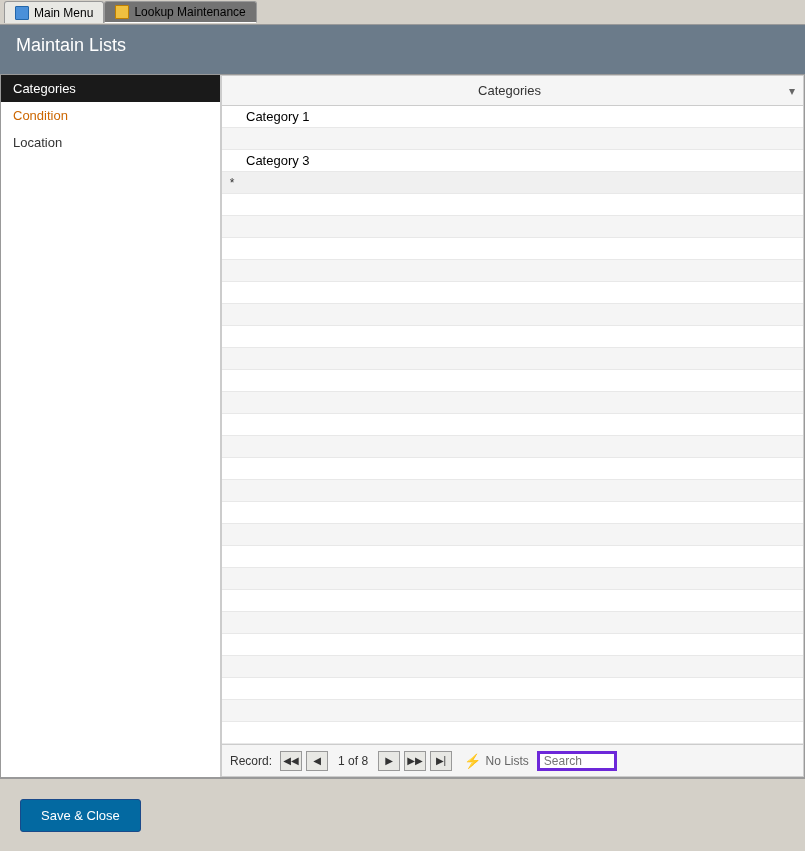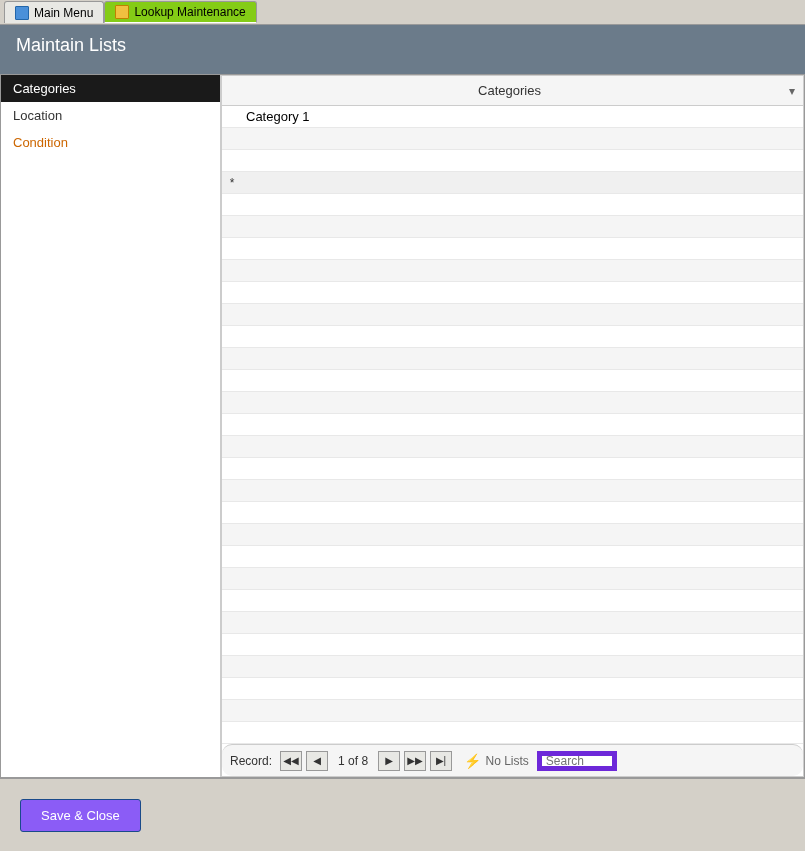--- a/index.html
+++ b/index.html
@@ -28,21 +28,21 @@
       padding: 0 10px;
       border: 1px solid #999;
       border-bottom: none;
       border-radius: 3px 3px 0 0;
       background: #e8e8e4;
       cursor: pointer;
       font-size: 12px;
       gap: 5px;
     }
     .tab.active {
-      background: #84cc16;
+      background: #737373;
       border-bottom: 1px solid #fff;
       font-weight: normal;
     }
     .tab-icon {
       width: 14px;
       height: 14px;
       display: inline-block;
     }
     .tab-icon.main { background: #4a90d9; border: 1px solid #2266aa; border-radius: 1px; }
     .tab-icon.lookup { background: #f0c040; border: 1px solid #c08000; border-radius: 1px; }
@@ -153,21 +153,20 @@
 
     
     .nav-bar {
       display: flex;
       align-items: center;
       background: #f5f5f5;
       border-top: 1px solid #ccc;
       padding: 4px 8px;
       height: 32px;
       gap: 4px;
-      border-radius: 10px;
     }
     .nav-label {
       font-size: 12px;
       color: #333;
       margin-right: 4px;
     }
     .nav-btn {
       width: 22px;
       height: 20px;
       border: 1px solid #999;
@@ -193,40 +192,40 @@
     .nav-filter-icon {
       font-size: 14px;
       color: #888;
     }
     .nav-filter-text {
       font-size: 12px;
       color: #666;
     }
     .nav-search {
       margin-left: 4px;
-      border: 5px solid #6d28d9;
+      border: 3px solid #6d28d9;
       background: #ffffff;
       height: 20px;
       padding: 0 4px;
       font-size: 12px;
       width: 80px;
       outline: none;
     }
 
     
     .bottom-bar {
       background: #d4d0c8;
       height: 80px;
       display: flex;
       align-items: center;
       padding: 0 20px;
       border-top: 1px solid #999;
     }
     .save-close-btn {
-      background: #8b5cf6;
+      background: #0369a1;
       color: white;
       border: 1px solid #1a4a8a;
       padding: 8px 20px;
       font-size: 13px;
       cursor: pointer;
       border-radius: 3px;
     }
 
     
     .outer {
@@ -264,25 +263,25 @@
   <div class="page-header">
     <span>Maintain Lists</span>
   </div>
 
   <div class="content-area">
 
     <div class="sidebar">
       <div class="sidebar-item selected">
         <span>Categories</span>
       </div>
+      <div class="sidebar-item orange">
+        <span>Condition</span>
+      </div>
       <div class="sidebar-item">
         <span>Location</span>
-      </div>
-      <div class="sidebar-item orange">
-        <span>Condition</span>
       </div>
     </div>
 
     <div class="data-panel">
 
       <div class="grid-header">
         <span class="grid-header-title">Categories</span>
         <span class="grid-header-arrow">▾</span>
       </div>
 
@@ -291,20 +290,23 @@
           <div class="row-indicator"></div>
           <div class="row-cell">
             <input type="text" value="Category 1" style="">
           </div>
         </div>
         <div class="grid-row">
           <div class="row-indicator"></div>
         </div>
         <div class="grid-row">
           <div class="row-indicator"></div>
+          <div class="row-cell">
+            <input type="text" value="Category 3" style="">
+          </div>
         </div>
         <div class="grid-row new-row">
           <div class="row-indicator">*</div>
           <div class="row-cell">
             <input type="text" placeholder="" style="">
           </div>
         </div>
 
         <div class="grid-row" style="height:22px;"></div>
         <div class="grid-row" style="height:22px;"></div>

